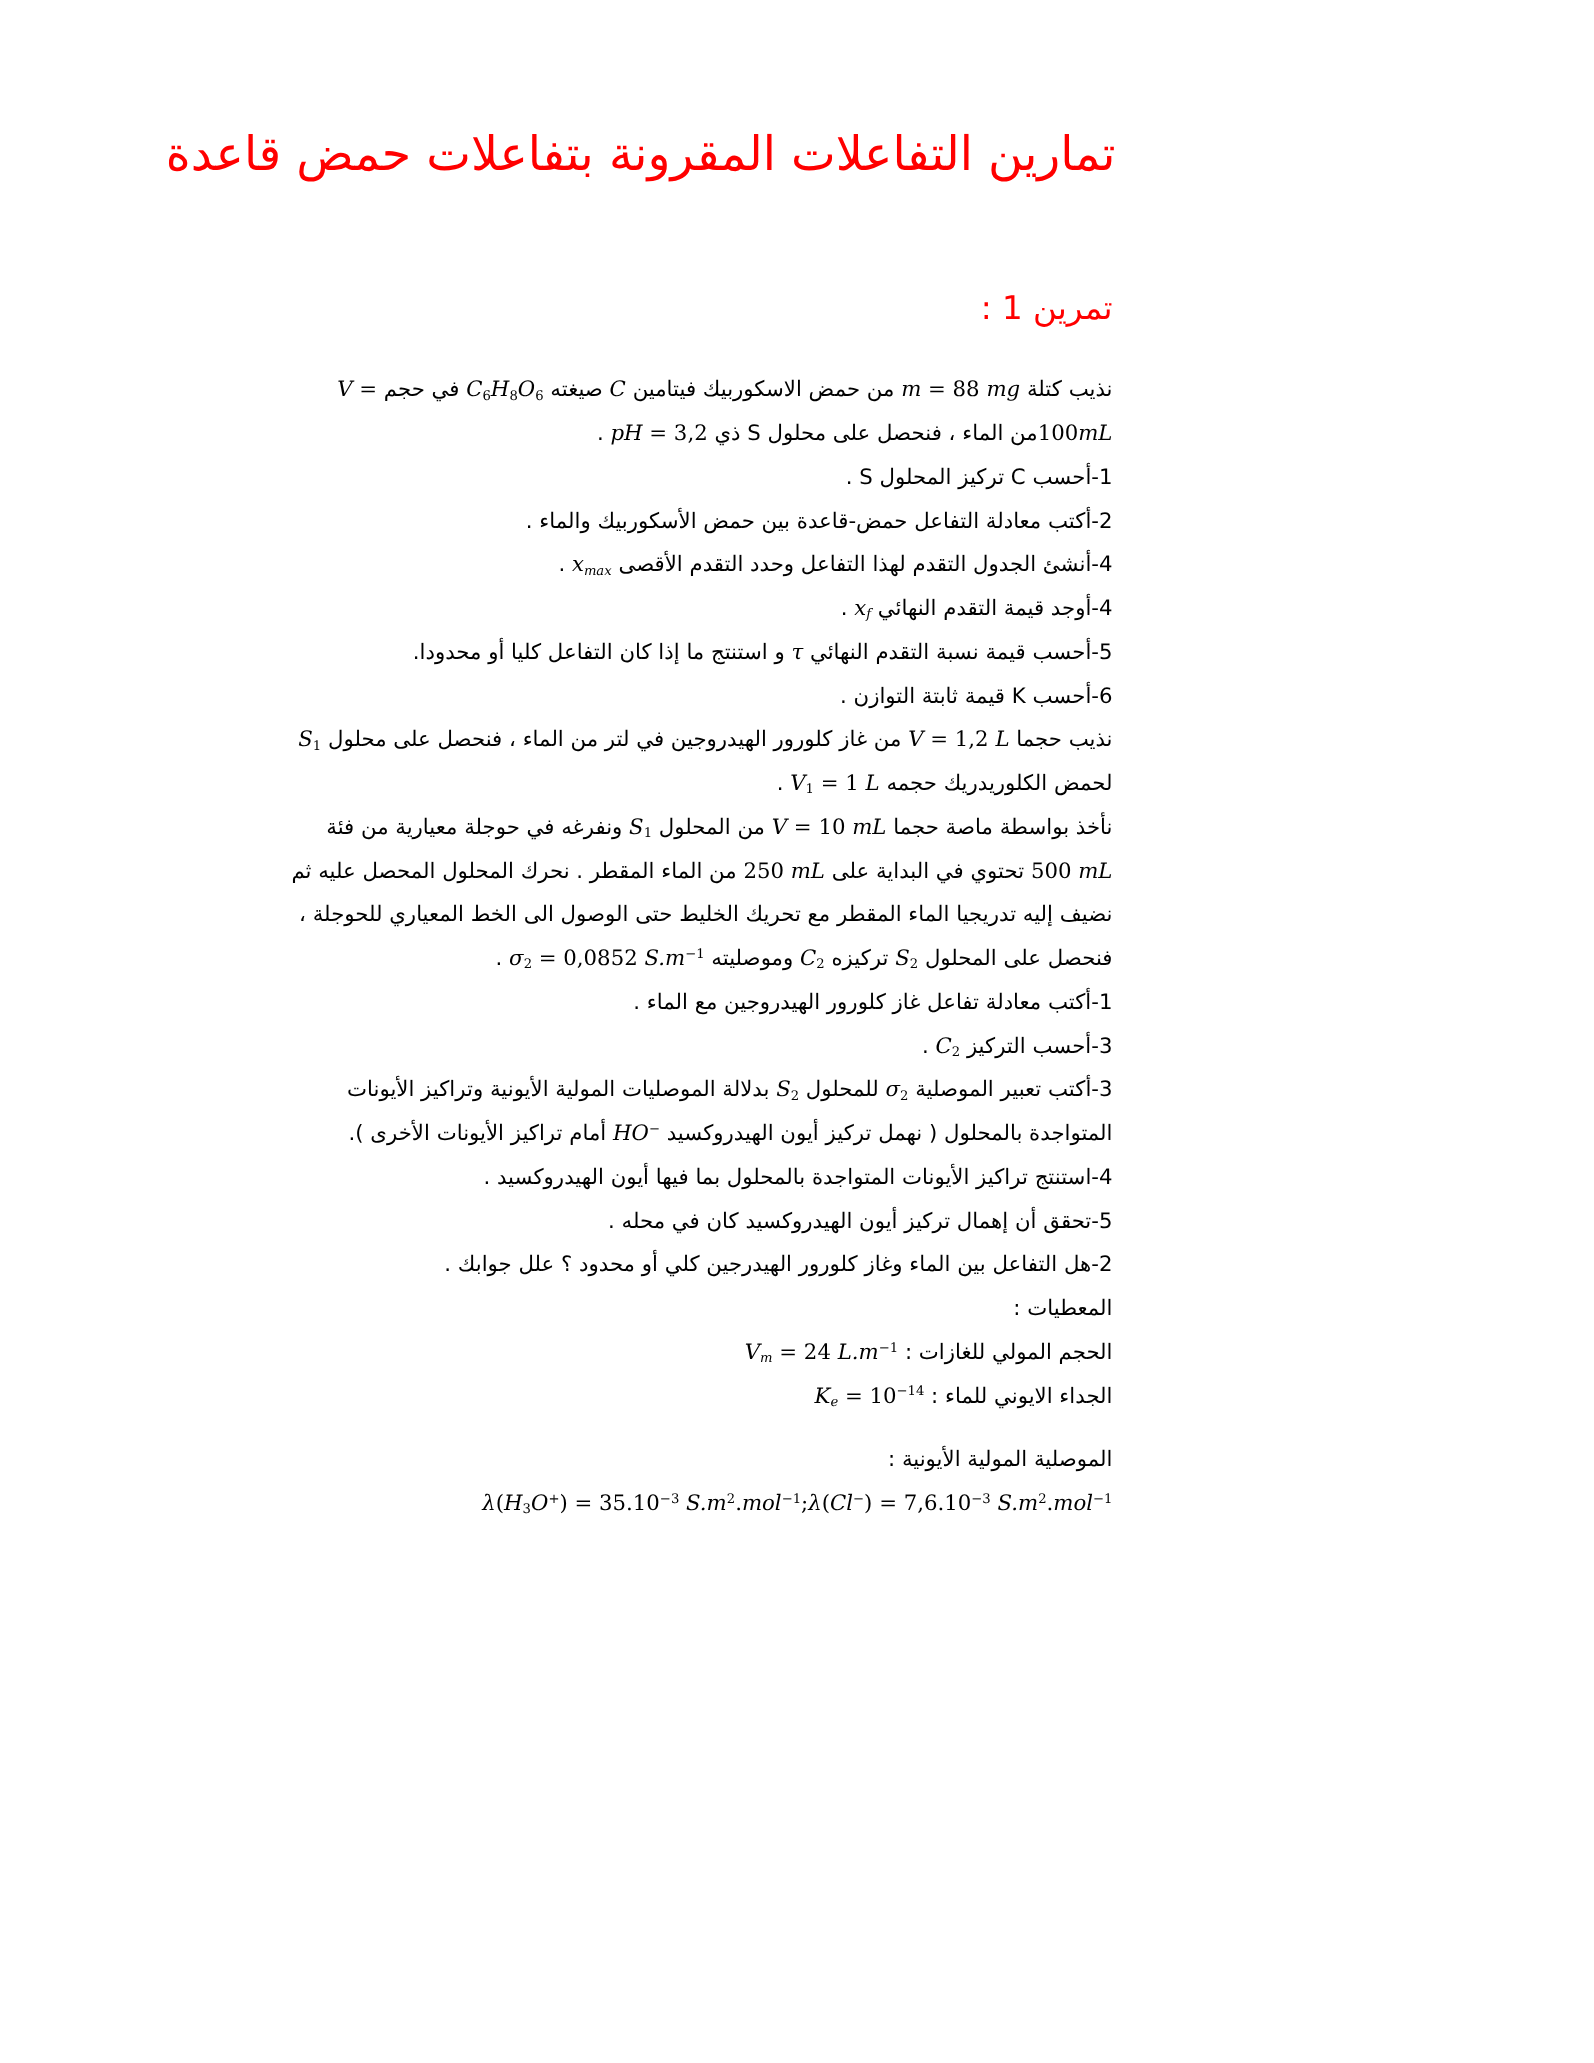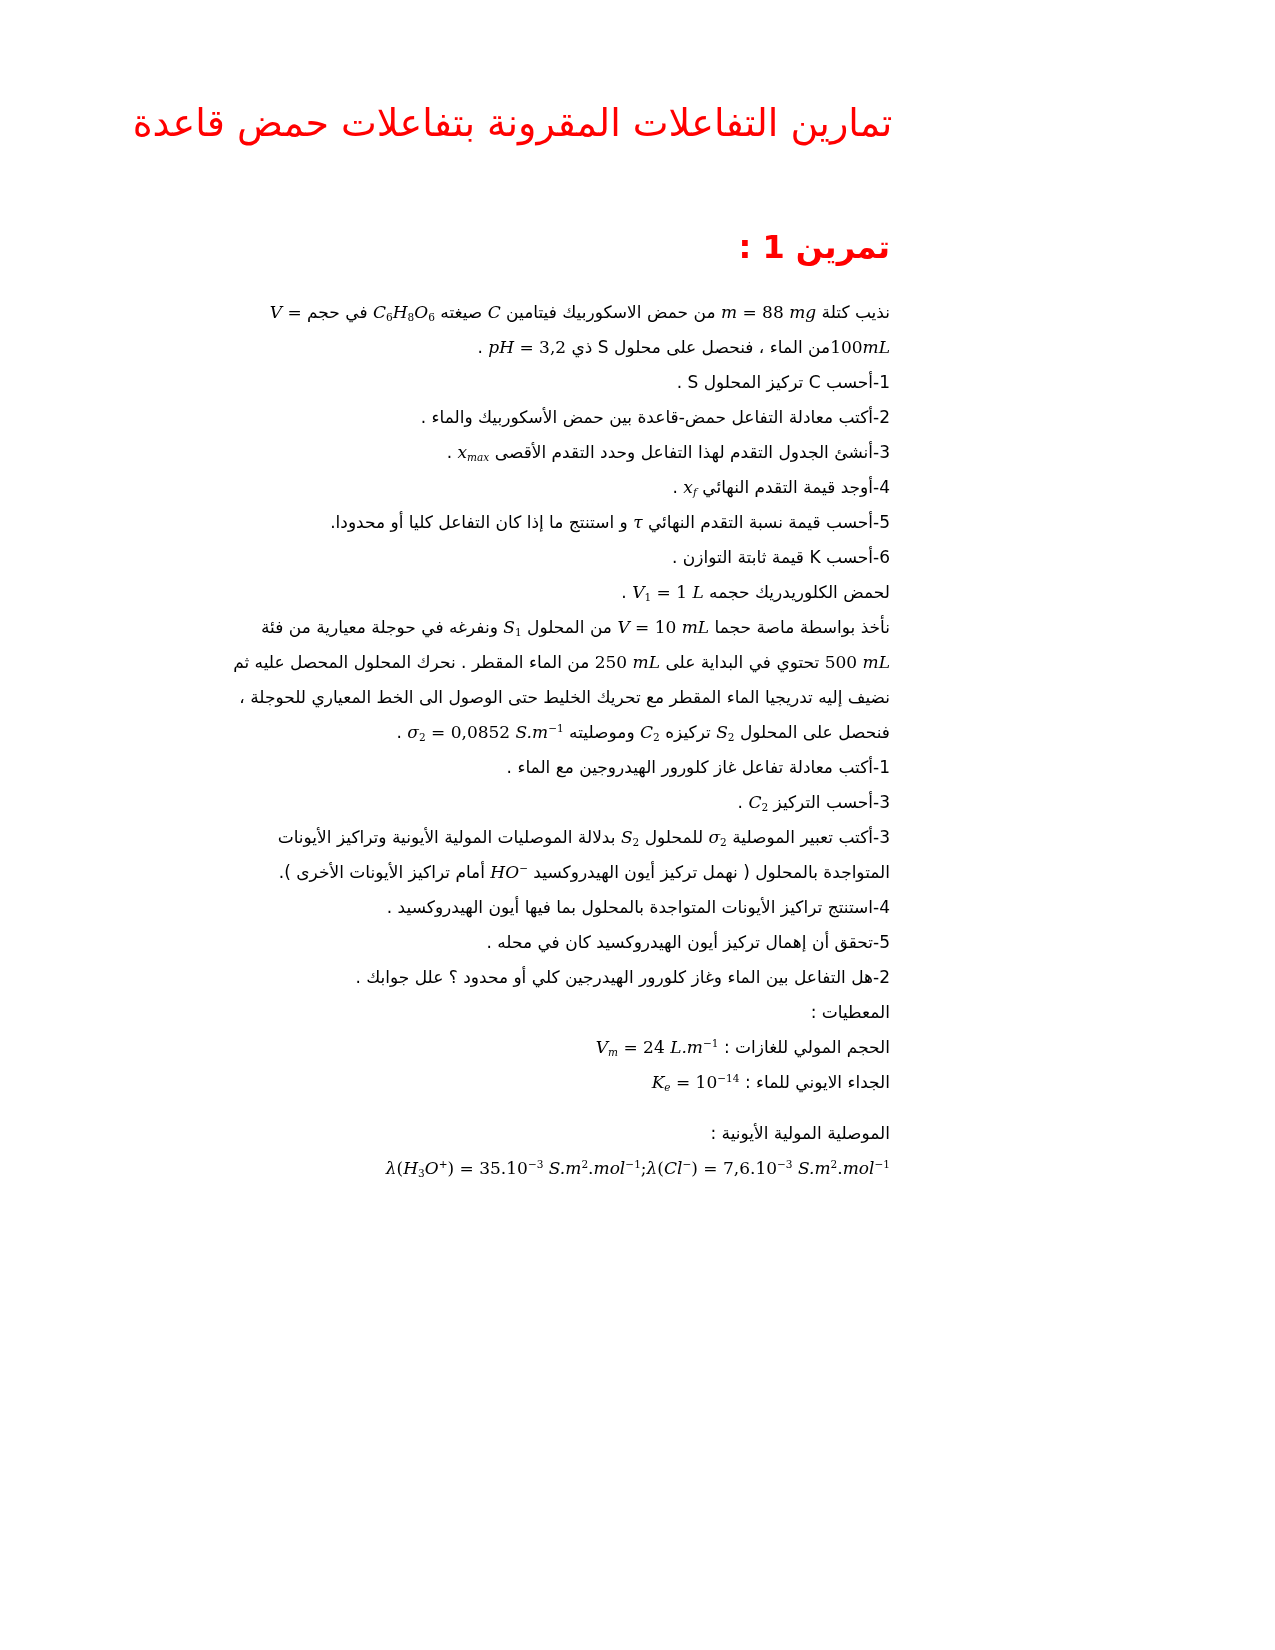--- a/index.html
+++ b/index.html
@@ -23,22 +23,22 @@
     font-weight: 400;
     line-height: 57px;
   }
   .content {
     direction: rtl;
     text-align: right;
     padding: 0 135px 0 40px;
   }
   h2.ex-heading {
     color: var(--accent, #f00);
-    font-size: 32px;
-    font-weight: 700;
+    font-size: 26px;
+    font-weight: 400;
     line-height: 31px;
     margin: 0;
     direction: rtl;
   }
   h2.ex-heading.first { margin-top: 80px; margin-bottom: 32px; }
   h2.ex-heading.second { margin-top: 32px; margin-bottom: 30px; }
   .para .line {
     direction: rtl;
     unicode-bidi: plaintext;
     font-size: 17px;
@@ -67,26 +67,27 @@
 
 <div class="sheet">
   <h1 class="doc-title">تمارين التفاعلات المقرونة بتفاعلات حمض قاعدة</h1>
   <div class="content">
     <h2 class="ex-heading first">تمرين 1 :</h2>
     <div class="para">
         <div class="line" dir="rtl"><span class="ar">نذيب كتلة </span><span class="math" dir="ltr"><span class="mi">m</span><span class="mn"> = 88 </span><span class="mi">mg</span></span><span class="ar"> من حمض الاسكوربيك فيتامين </span><span class="math" dir="ltr"><span class="mi">C</span></span><span class="ar"> صيغته </span><span class="math" dir="ltr"><span class="mi">C</span><sub class="mn">6</sub><span class="mi">H</span><sub class="mn">8</sub><span class="mi">O</span><sub class="mn">6</sub></span><span class="ar"> في حجم </span><span class="math" dir="ltr"><span class="mi">V</span><span class="mn"> =</span></span></div>
         <div class="line" dir="rtl"><span class="math" dir="ltr"><span class="mn">100</span><span class="mi">mL</span></span><span class="ar">من الماء ، فنحصل على محلول S ذي </span><span class="math" dir="ltr"><span class="mi">pH</span><span class="mn"> = 3,2</span></span><span class="ar"> .</span></div>
         <div class="line" dir="rtl"><span class="ar">1-أحسب C تركيز المحلول S .</span></div>
         <div class="line" dir="rtl"><span class="ar">2-أكتب معادلة التفاعل حمض-قاعدة بين حمض الأسكوربيك والماء .</span></div>
-        <div class="line" dir="rtl"><span class="ar">3-أنشئ الجدول التقدم لهذا التفاعل وحدد التقدم الأقصى </span><span class="math" dir="ltr"><span class="mi">x</span><sub class="mi">max</sub></span><span class="ar"> .</span></div>
+        <div class="line" dir="rtl"><span class="ar">4-أنشئ الجدول التقدم لهذا التفاعل وحدد التقدم الأقصى </span><span class="math" dir="ltr"><span class="mi">x</span><sub class="mi">max</sub></span><span class="ar"> .</span></div>
         <div class="line" dir="rtl"><span class="ar">4-أوجد قيمة التقدم النهائي </span><span class="math" dir="ltr"><span class="mi">x</span><sub class="mi">f</sub></span><span class="ar"> .</span></div>
         <div class="line" dir="rtl"><span class="ar">5-أحسب قيمة نسبة التقدم النهائي </span><span class="math" dir="ltr"><span class="mi">τ</span></span><span class="ar"> و استنتج ما إذا كان التفاعل كليا أو محدودا.</span></div>
         <div class="line" dir="rtl"><span class="ar">6-أحسب K قيمة ثابتة التوازن .</span></div>
       </div>
     <div class="para">
+        <div class="line" dir="rtl"><span class="ar">نذيب حجما </span><span class="math" dir="ltr"><span class="mi">V</span><span class="mn"> = 1,2 </span><span class="mi">L</span></span><span class="ar"> من غاز كلورور الهيدروجين في لتر من الماء ، فنحصل على محلول </span><span class="math" dir="ltr"><span class="mi">S</span><sub class="mn">1</sub></span></div>
         <div class="line" dir="rtl"><span class="ar">لحمض الكلوريدريك حجمه </span><span class="math" dir="ltr"><span class="mi">V</span><sub class="mn">1</sub><span class="mn"> = 1 </span><span class="mi">L</span></span><span class="ar"> .</span></div>
         <div class="line" dir="rtl"><span class="ar">نأخذ بواسطة ماصة حجما </span><span class="math" dir="ltr"><span class="mi">V</span><span class="mn"> = 10 </span><span class="mi">mL</span></span><span class="ar"> من المحلول </span><span class="math" dir="ltr"><span class="mi">S</span><sub class="mn">1</sub></span><span class="ar"> ونفرغه في حوجلة معيارية من فئة</span></div>
         <div class="line" dir="rtl"><span class="math" dir="ltr"><span class="mn">500 </span><span class="mi">mL</span></span><span class="ar"> تحتوي في البداية على </span><span class="math" dir="ltr"><span class="mn">250 </span><span class="mi">mL</span></span><span class="ar"> من الماء المقطر . نحرك المحلول المحصل عليه ثم</span></div>
         <div class="line" dir="rtl"><span class="ar">نضيف إليه تدريجيا الماء المقطر مع تحريك الخليط حتى الوصول الى الخط المعياري للحوجلة ،</span></div>
         <div class="line" dir="rtl"><span class="ar">فنحصل على المحلول </span><span class="math" dir="ltr"><span class="mi">S</span><sub class="mn">2</sub></span><span class="ar"> تركيزه </span><span class="math" dir="ltr"><span class="mi">C</span><sub class="mn">2</sub></span><span class="ar"> وموصليته </span><span class="math" dir="ltr"><span class="mi">σ</span><sub class="mn">2</sub><span class="mn"> = 0,0852 </span><span class="mi">S.m</span><sup class="mn">−1</sup></span><span class="ar"> .</span></div>
         <div class="line" dir="rtl"><span class="ar">1-أكتب معادلة تفاعل غاز كلورور الهيدروجين مع الماء .</span></div>
         <div class="line" dir="rtl"><span class="ar">3-أحسب التركيز </span><span class="math" dir="ltr"><span class="mi">C</span><sub class="mn">2</sub></span><span class="ar"> .</span></div>
         <div class="line" dir="rtl"><span class="ar">3-أكتب تعبير الموصلية </span><span class="math" dir="ltr"><span class="mi">σ</span><sub class="mn">2</sub></span><span class="ar"> للمحلول </span><span class="math" dir="ltr"><span class="mi">S</span><sub class="mn">2</sub></span><span class="ar"> بدلالة الموصليات المولية الأيونية وتراكيز الأيونات</span></div>
         <div class="line" dir="rtl"><span class="ar">المتواجدة بالمحلول ( نهمل تركيز أيون الهيدروكسيد </span><span class="math" dir="ltr"><span class="mi">HO</span><sup class="mn">−</sup></span><span class="ar"> أمام تراكيز الأيونات الأخرى ).</span></div>
         <div class="line" dir="rtl"><span class="ar">4-استنتج تراكيز الأيونات المتواجدة بالمحلول بما فيها أيون الهيدروكسيد .</span></div>

